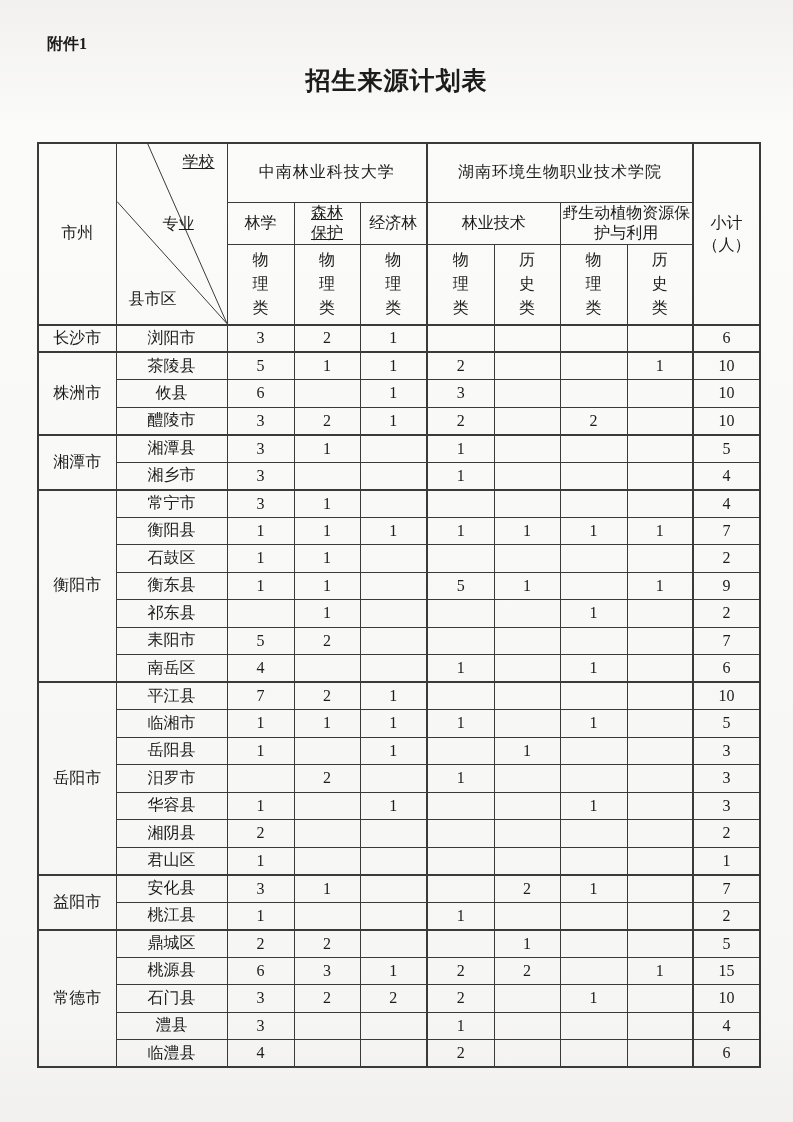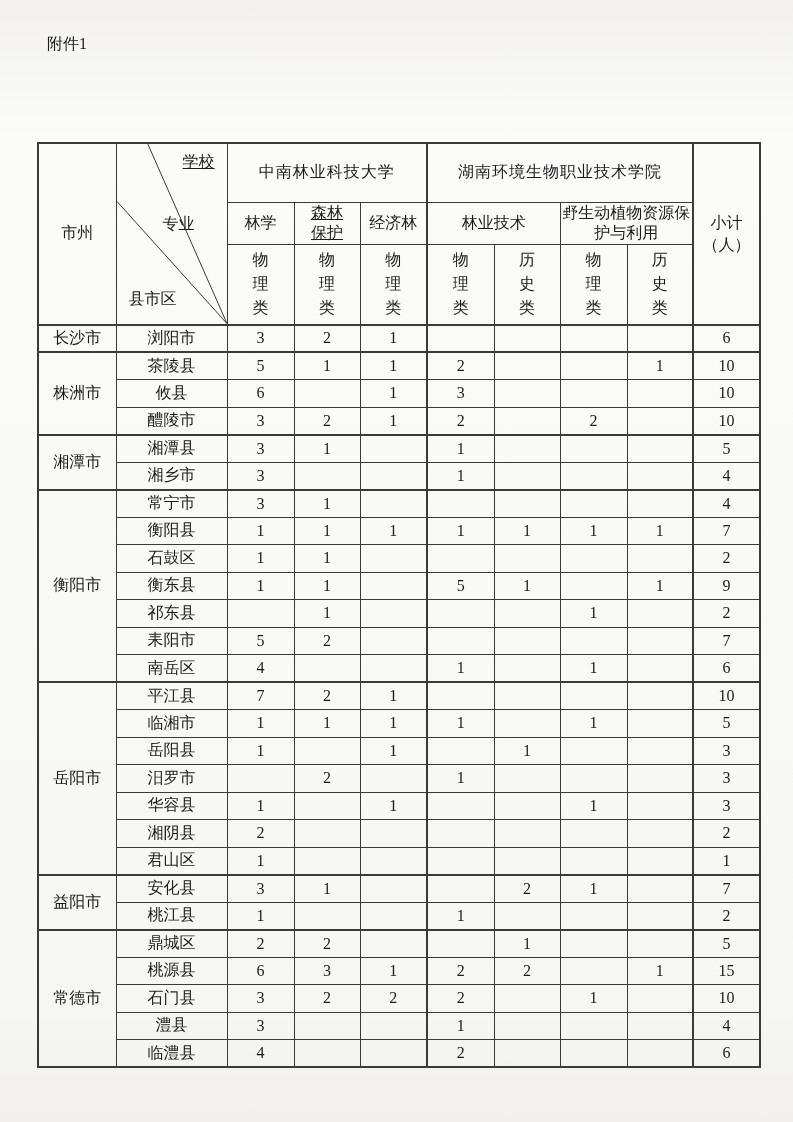--- a/index.html
+++ b/index.html
@@ -7,20 +7,21 @@
     width: 793px; height: 1122px;
     background: linear-gradient(#f2f1ef, #fbfbfa 12%, #f6f6f4 90%, #f1f0ee);
     font-family: "Liberation Serif", serif;
     color: #1c1c1c;
     position: relative;
     overflow: hidden;
   }
   .attachment-label {
     position: absolute; left: 47px; top: 34px;
     font-size: 16px;
+    font-weight: bold;
   }
   .doc-title {
     position: absolute; top: 64px; left: 0; width: 100%;
     text-align: center;
     font-family: "Liberation Sans", sans-serif;
     font-weight: bold;
     font-size: 25px;
     line-height: 1.33;
     letter-spacing: 1px;
   }
@@ -76,20 +77,21 @@
   .school-hd { letter-spacing: 1px; }
 </style>
 </head>
 <body>
 
 <div>
 
   <div class="attachment-label">附件1</div>
 
   <div class="doc-title">
+    <div>招生来源计划表</div>
   </div>
 
   <table class="plan-table">
     <colgroup>
       <col style="width:78px">
         <col style="width:111px">
       <col style="width:67px">
         <col style="width:66px">
         <col style="width:67px">
       <col style="width:67px">

